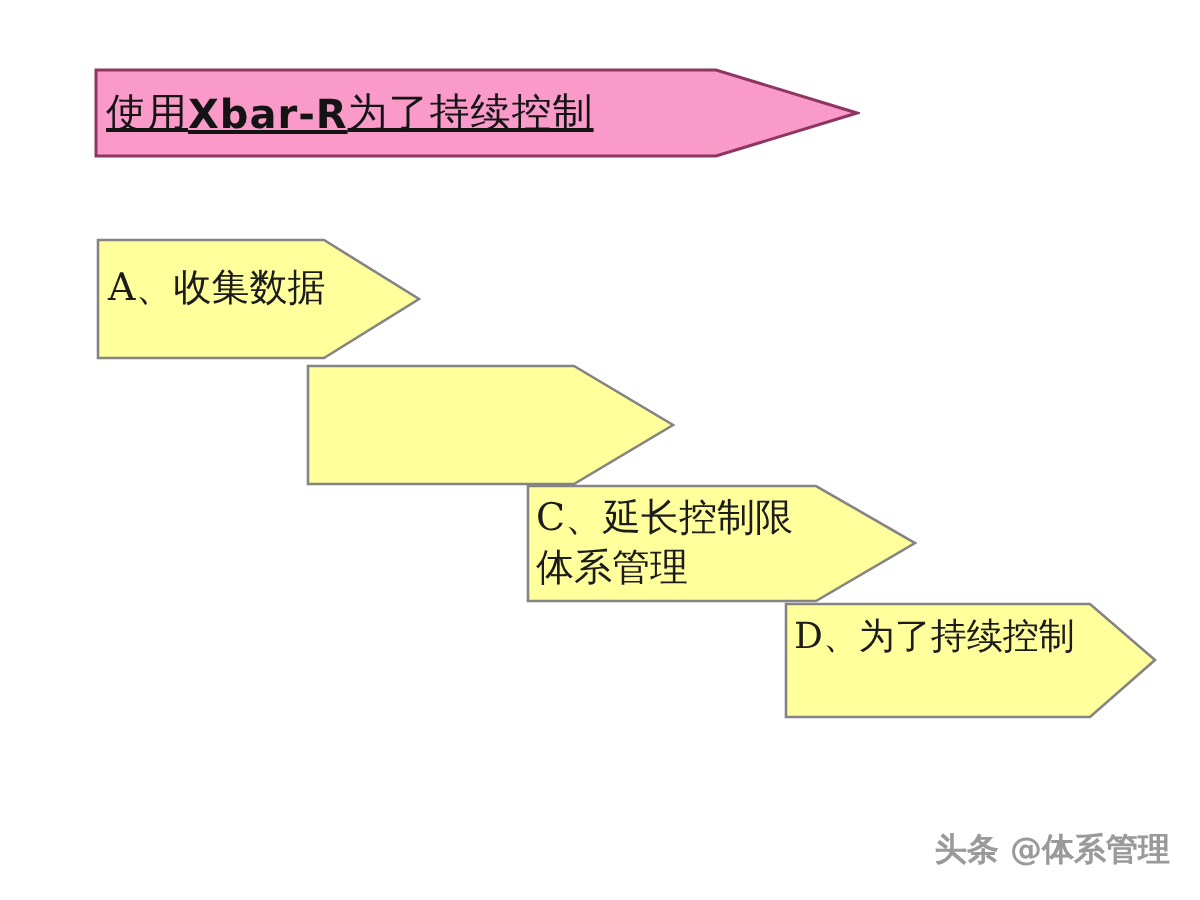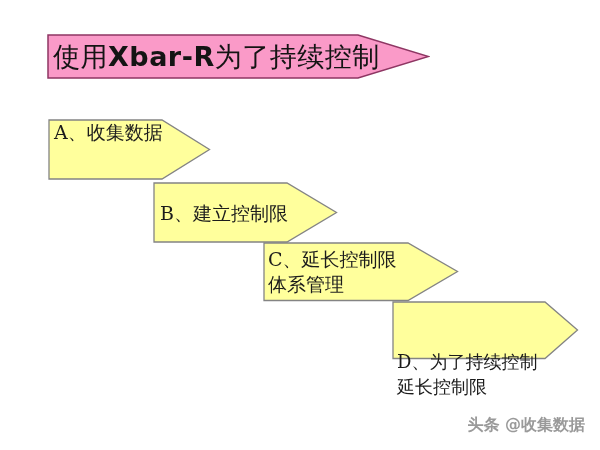--- a/index.html
+++ b/index.html
@@ -17,24 +17,25 @@
     color:#1c1c1c;
     font-size:19px;
     line-height:25px;
     white-space:nowrap;
     font-family:"DejaVu Serif","Liberation Serif",serif;
   }
   .title-text{
     position:absolute;
     left:53px;top:34px;height:45px;
     display:flex;align-items:center;
-    font-size:27px;
+    font-size:20px;
     color:#141414;
     letter-spacing:0.5px;
     white-space:nowrap;
+    text-decoration:underline;
   }
   .title-text .latin{
     font-family:"DejaVu Sans","Liberation Sans",sans-serif;
     font-weight:bold;
   }
   .watermark{
     position:absolute;
     right:15px;top:415px;
     font-size:16px;
     font-weight:bold;
@@ -57,48 +58,44 @@
     <span>使用</span>
       <span class="latin">Xbar-R</span>
       <span>为了持续控制</span>
   </div>
 
   <div class="shape" style="left:48px;top:119px;">
     <svg width="163" height="61" viewBox="0 0 163 61">
       <polygon points="1,1 114,1 161.5,30.5 114,60 1,60" stroke-width="1.3" fill="#FFFF9C" stroke="#848484"></polygon>
     </svg>
   </div>
-  <div class="shape-label" style="left:54px;top:120px;">
+  <div class="shape-label" style="left:54px;top:132px;">
     <div>A、收集数据</div>
   </div>
 
   <div class="shape" style="left:153px;top:182px;">
     <svg width="185" height="61" viewBox="0 0 185 61">
       <polygon points="1,1 134,1 183.5,30.5 134,60 1,60" stroke-width="1.3" fill="#FFFF9C" stroke="#848484"></polygon>
     </svg>
-  </div>
-  <div class="shape-label" style="left:160px;top:201px;">
-    <div>B、建立控制限</div>
   </div>
 
   <div class="shape" style="left:263px;top:242px;">
     <svg width="196" height="60" viewBox="0 0 196 60">
       <polygon points="1,1 145,1 194.5,29.5 145,58.5 1,58.5" stroke-width="1.3" fill="#FFFF9C" stroke="#848484"></polygon>
     </svg>
   </div>
   <div class="shape-label" style="left:268px;top:247px;">
     <div>C、延长控制限</div>
     <div>体系管理</div>
   </div>
 
   <div class="shape" style="left:392px;top:301px;">
     <svg width="187" height="59" viewBox="0 0 187 59">
       <polygon points="1,1 153,1 185.5,29 153,57.5 1,57.5" stroke-width="1.3" fill="#FFFF9C" stroke="#848484"></polygon>
     </svg>
   </div>
-  <div class="shape-label" style="left:397px;top:306px;font-size:18px;margin-top:43px;">
+  <div class="shape-label" style="left:397px;top:306px;font-size:18px;">
     <div>D、为了持续控制</div>
-    <div>延长控制限</div>
   </div>
 
-  <div class="watermark">头条 @收集数据</div>
+  <div class="watermark">头条 @体系管理</div>
 
 </div>
 
 </body></html>

